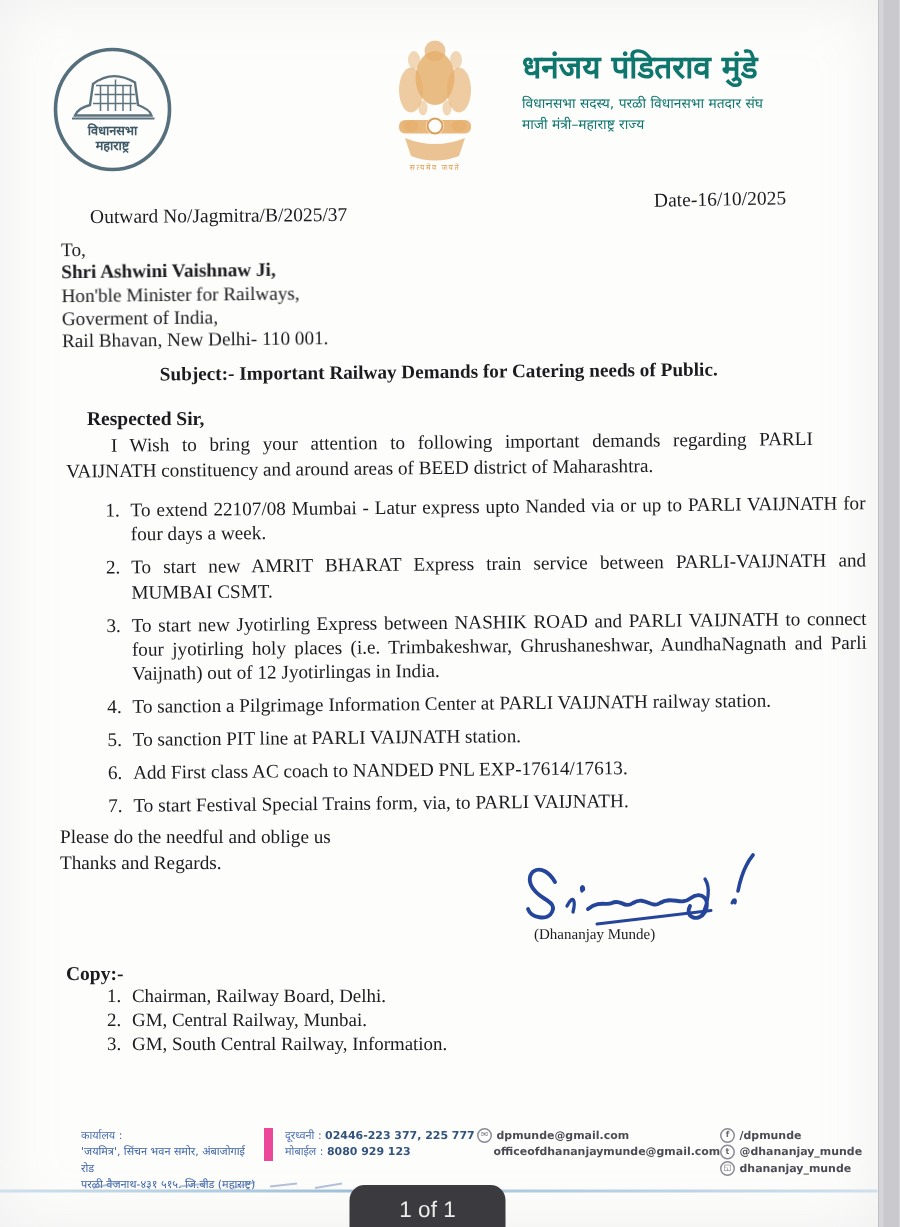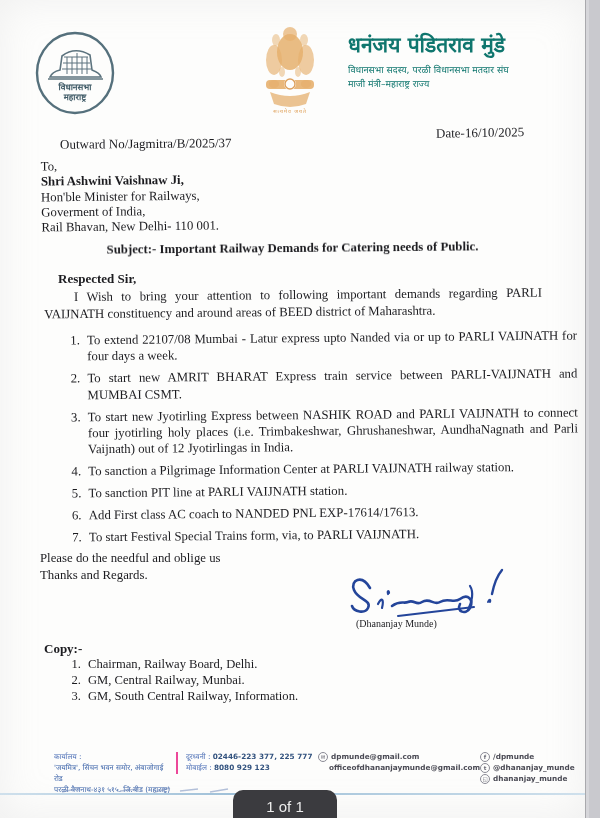--- a/index.html
+++ b/index.html
@@ -42,21 +42,21 @@
   .copy-label{position:absolute;left:44px;top:641px;font-weight:bold;font-size:13px;}
   .copy-list{position:absolute;left:66px;top:656px;margin:0;padding:0 0 0 18px;
     font-weight:normal;font-size:12.6px;line-height:16.2px;}
   .copy-list li{margin-bottom:0;padding-left:4px;}
 
   
   .footer{position:absolute;left:0;top:750px;width:559px;height:44px;
     font-family:"DejaVu Sans",sans-serif;color:#3a62a8;font-size:7.3px;line-height:1.5;}
   .footer .col{position:absolute;top:2px;}
   .col-office{left:54px;width:118px;}
-  .col-phone{left:176px;width:132px;border-left:2px solid #ec4899;padding-left:8px;}
+  .col-phone{left:176px;width:132px;border-left:6px solid #ec4899;padding-left:8px;}
   .col-mail{left:318px;width:156px;}
   .col-social{left:480px;width:100px;}
   .f-label{color:#4a6db5;}
   .f-strong{color:#33537f;font-weight:bold;}
   .mail-row,.social-row{display:flex;align-items:flex-start;gap:3px;color:#4b4b55;font-weight:bold;}
   .mini-icon{display:inline-flex;align-items:center;justify-content:center;
     width:8px;height:8px;border:1px solid #8a8a95;border-radius:50%;
     font-size:5.5px;color:#6a6a75;flex:0 0 auto;font-family:"DejaVu Sans",sans-serif;}
   .footer-line{position:absolute;left:0;top:793px;width:585px;height:2px;
     background:linear-gradient(90deg,#cfe0ec,#9fc0d8 40%,#cfe0ec);}

